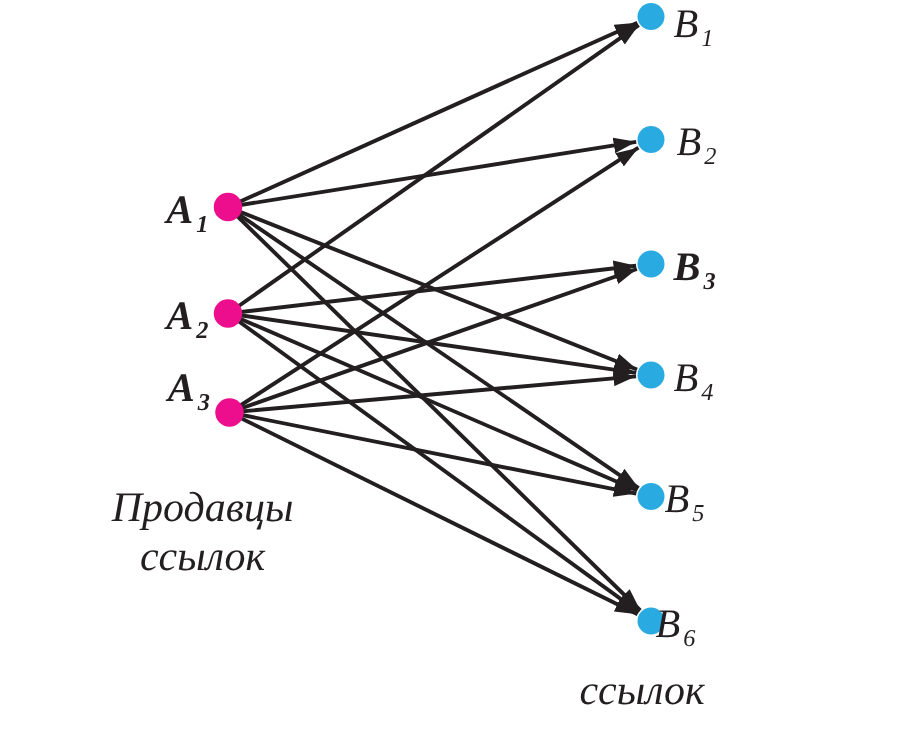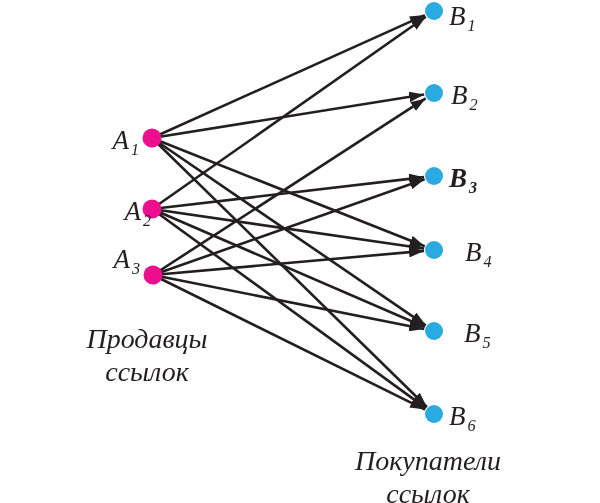--- a/index.html
+++ b/index.html
@@ -13,37 +13,37 @@
   }
   .graph-svg { position: absolute; left: 0; top: 0; }
   .node-label {
     position: absolute;
     font-style: italic;
     font-size: 27px;
     color: #231F20;
     white-space: nowrap;
     line-height: 1;
   }
-  .node-label.seller { transform: translate(-100%, -50%); }
+  .node-label.seller { transform: translate(-100%, -50%); font-weight: bold; }
   .node-label.buyer  { transform: translate(0, -50%); }
   .node-label .sub {
     font-size: 0.6em;
     vertical-align: -0.35em;
     margin-left: 2px;
   }
   .caption {
     position: absolute;
     font-style: italic;
     font-size: 28px;
     line-height: 33px;
     color: #231F20;
     text-align: center;
     white-space: nowrap;
   }
-  .caption-left  { left: 52px;  top: 322px; width: 190px; }
+  .caption-left  { left: 40px;  top: 322px; width: 190px; }
   .caption-right { left: 330px; top: 444px; width: 196px; }
 </style>
 </head>
 <body>
 
 <div class="stage">
 
   <svg class="graph-svg" width="600" height="503" viewBox="0 0 600 503">
     <defs>
       <marker id="arrowhead" viewBox="0 0 10 7" refX="10" refY="3.5" markerUnits="userSpaceOnUse" markerWidth="15" markerHeight="10.5" orient="auto">
@@ -75,33 +75,32 @@
         <circle cx="434" cy="93" r="9" fill="#29ABE2"></circle>
         <circle cx="434" cy="176" r="9" fill="#29ABE2"></circle>
         <circle cx="434" cy="250" r="9" fill="#29ABE2"></circle>
         <circle cx="434" cy="331" r="9" fill="#29ABE2"></circle>
         <circle cx="434" cy="414" r="9" fill="#29ABE2"></circle>
       </g>
   </svg>
 
   <div id="labels-layer">
       <div class="node-label seller" style="left: 139px; top: 142px;"><span>A</span><span class="sub">1</span></div>
-      <div class="node-label seller" style="left: 151px; top: 213px;"><span>A</span><span class="sub">2</span></div>
+      <div class="node-label seller" style="left: 139px; top: 213px;"><span>A</span><span class="sub">2</span></div>
       <div class="node-label seller" style="left: 140px; top: 261px;"><span>A</span><span class="sub">3</span></div>
       <div class="node-label buyer" style="left: 449px; top: 6px; margin-top: 12px;"><span>B</span><span class="sub">1</span></div>
       <div class="node-label buyer" style="left: 451px; top: 97px;"><span>B</span><span class="sub">2</span></div>
       <div class="node-label buyer" style="left: 449px; top: 180px; font-weight: bold;"><span>B</span><span class="sub">3</span></div>
-      <div class="node-label buyer" style="left: 449px; top: 254px; margin-left: 16px;"><span>B</span><span class="sub">4</span></div>
-      <div class="node-label buyer" style="left: 464px; top: 335px;"><span>B</span><span class="sub">5</span></div>
-      <div class="node-label buyer" style="left: 449px; top: 418px;"><span>B</span><span class="sub">6</span></div>
+      <div class="node-label buyer" style="left: 449px; top: 254px;"><span>B</span><span class="sub">4</span></div>
+      <div class="node-label buyer" style="left: 443px; top: 335px;"><span>B</span><span class="sub">5</span></div>
+      <div class="node-label buyer" style="left: 437px; top: 418px;"><span>B</span><span class="sub">6</span></div>
     </div>
 
   <div class="caption caption-left">
     <div>Продавцы</div>
     <div>ссылок</div>
   </div>
 
   <div class="caption caption-right">
-    <div>Покупатели</div>
     <div>ссылок</div>
   </div>
 
 </div>
 
 </body></html>

